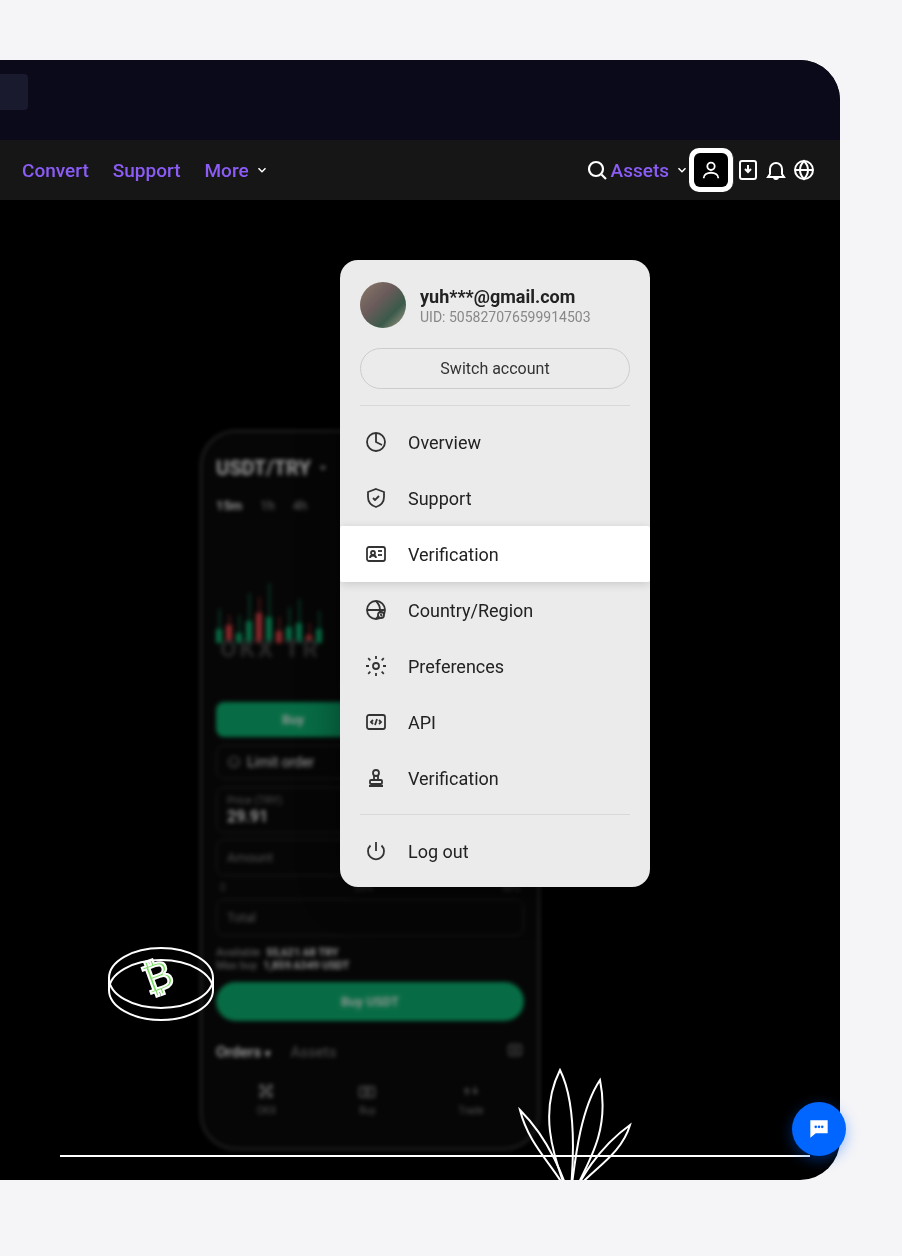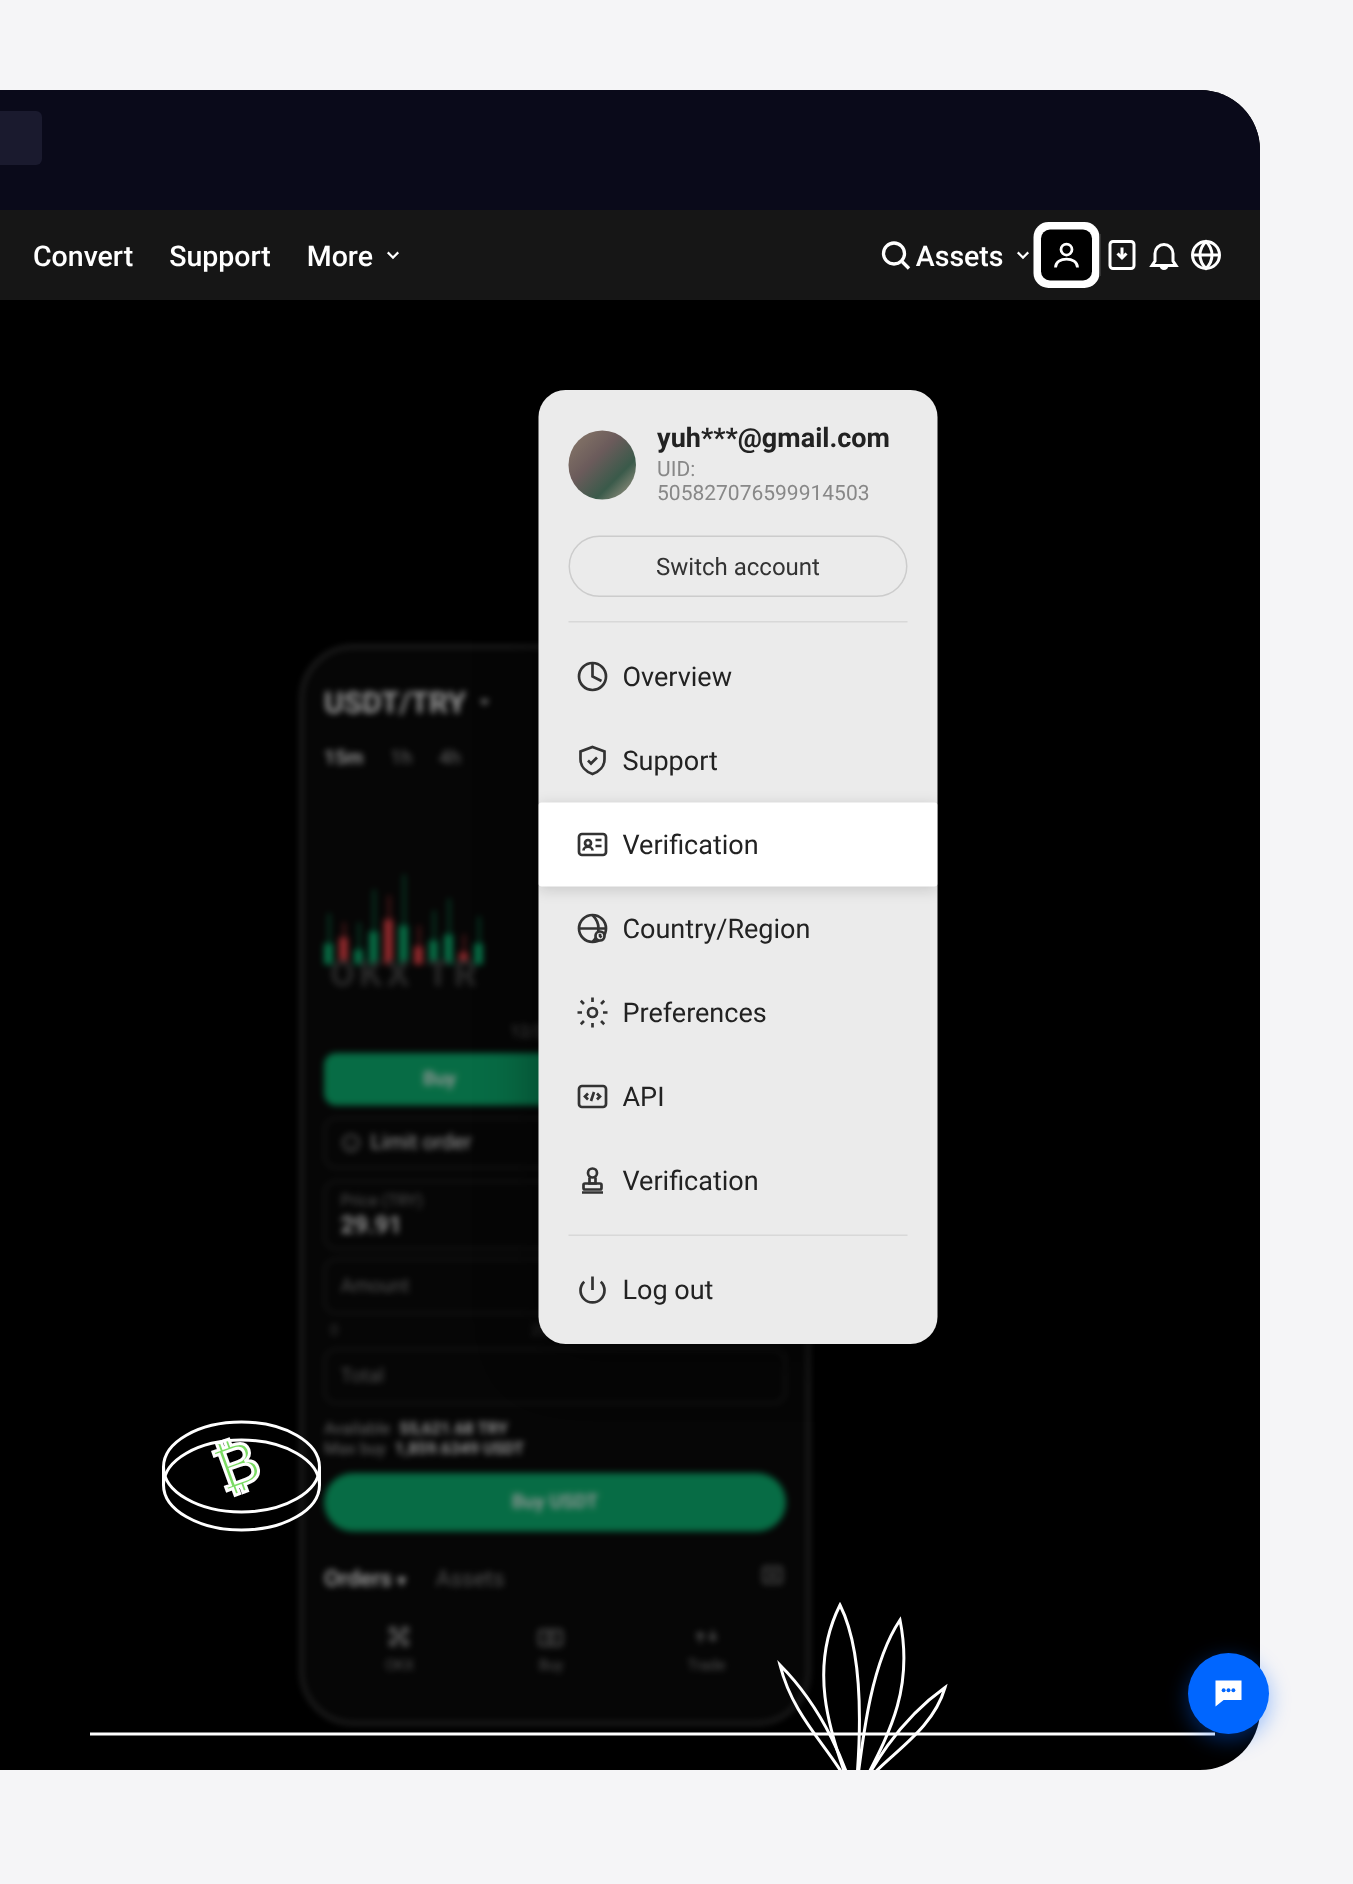--- a/index.html
+++ b/index.html
@@ -27,21 +27,21 @@
     top: 0; left: 0; right: 0; height: 80px;
     background: #0a0a1a;
   }
   .navbar {
     position: absolute;
     top: 80px; left: 0; right: 0; height: 60px;
     background: #161616;
     display: flex;
     align-items: center;
     padding: 0 22px;
-    color: #ffffff;
+    color: #8b5cf6;
     font-size: 19px;
     font-weight: 500;
   }
   .nav-left { display: flex; gap: 24px; align-items: center; flex: 0 0 auto; }
   .nav-item { display: flex; align-items: center; gap: 6px; cursor: pointer; }
   .nav-spacer { flex: 1; }
   .nav-right { display: flex; align-items: center; }
   .chev-down { width: 14px; height: 14px; }
   .icon-btn { width: 28px; height: 28px; display: flex; align-items: center; justify-content: center; cursor: pointer; }
   .user-icon-box {
@@ -105,27 +105,26 @@
   .candle { width: 6px; position: relative; }
   .wick { width: 1px; background: currentColor; margin: 0 auto; }
   .body { width: 6px; background: currentColor; }
   .green { color: #0db573; }
   .red { color: #ef454a; }
 
   
   .panel {
     position: absolute;
     left: 340px; top: 200px;
-    width: 266px;
+    width: 310px;
     background: #ebebeb;
     border-radius: 18px;
     box-shadow: 0 8px 40px rgba(0,0,0,0.4);
     overflow: hidden;
     color: #222;
-    margin-left: 19px;
   }
   .panel-head {
     padding: 22px 20px 14px;
     display: flex;
     gap: 14px;
     align-items: center;
   }
   .avatar {
     width: 46px; height: 46px; border-radius: 50%;
     background: linear-gradient(135deg, #8a7a6a 0%, #6b5b5b 40%, #3a5a4a 70%, #b0a090 100%);
@@ -140,21 +139,21 @@
     border-radius: 24px;
     font-size: 16px;
     color: #333;
     cursor: pointer;
   }
   .hr { height: 1px; background: #d8d8d8; margin: 0 20px; }
   .menu { padding: 8px 0; }
   .menu-item {
     display: flex;
     align-items: center;
-    gap: 8px;
+    gap: 20px;
     padding: 16px 24px;
     font-size: 18px;
     color: #222;
     cursor: pointer;
   }
   .menu-item.highlighted {
     background: #fff;
     box-shadow: 0 2px 10px rgba(0,0,0,0.15);
     border-radius: 2px;
   }

